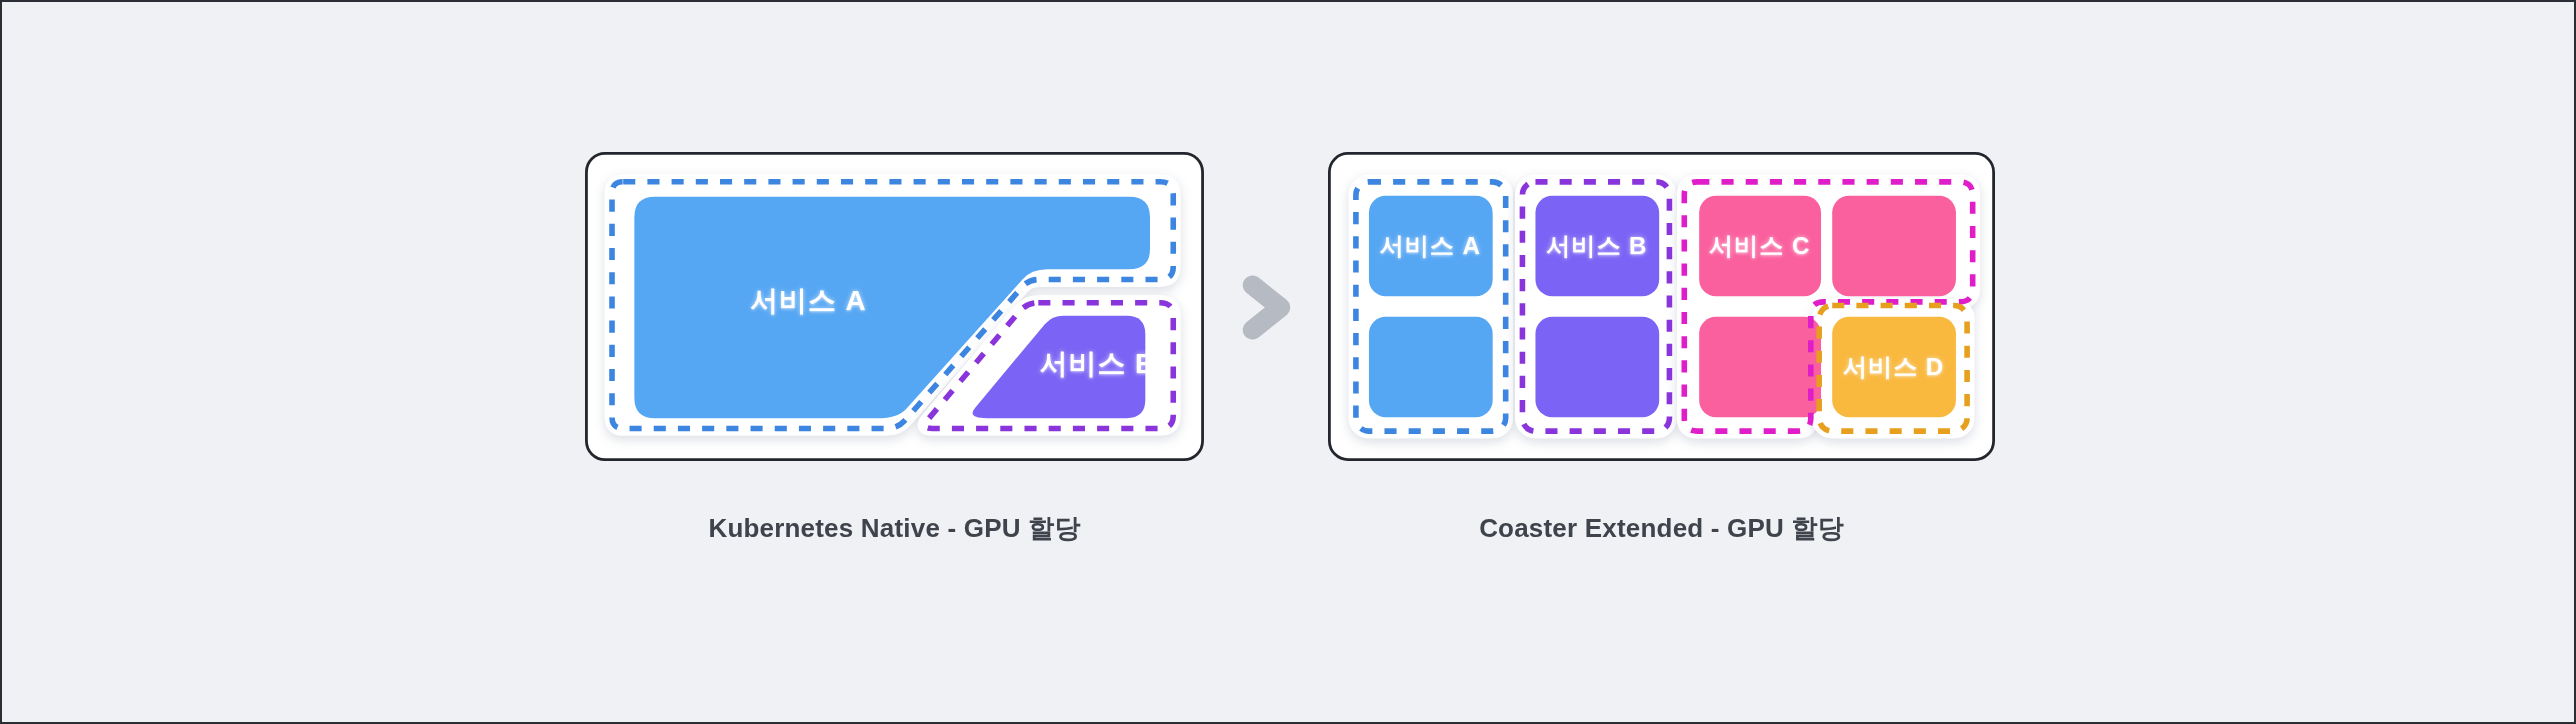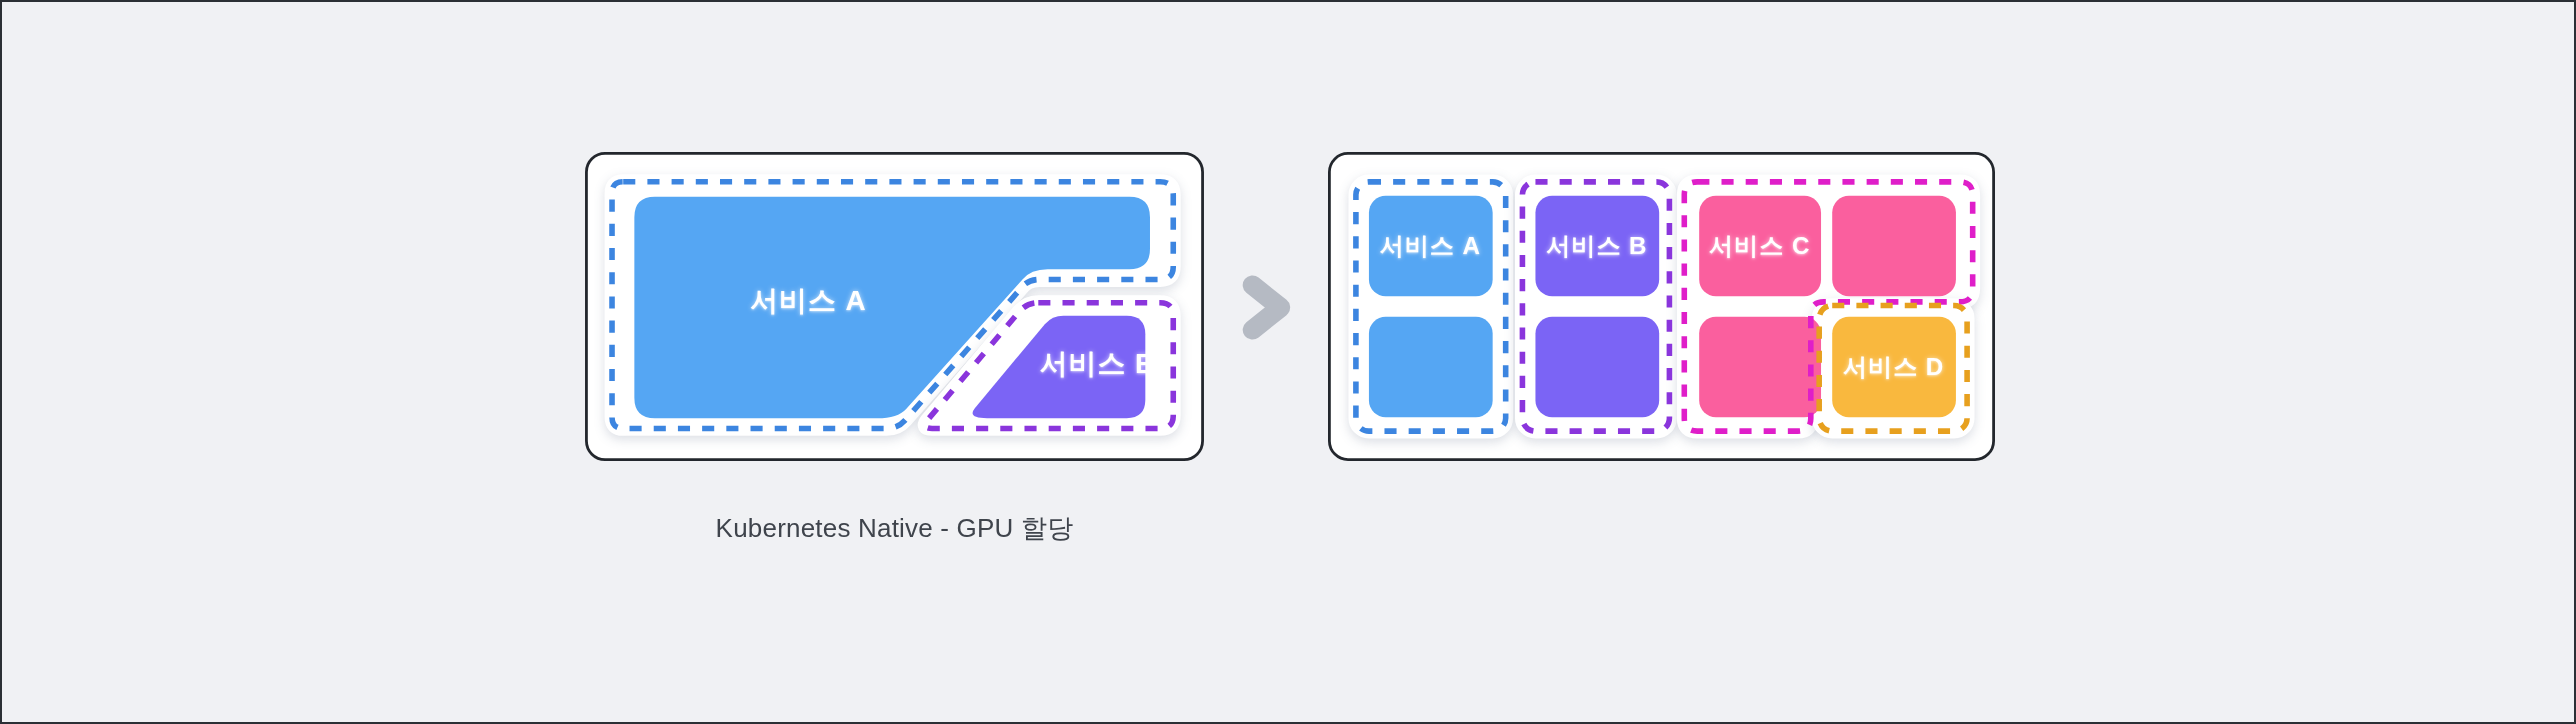--- a/index.html
+++ b/index.html
@@ -21,21 +21,21 @@
     font-family:"Liberation Sans","DejaVu Sans",sans-serif;
     font-weight:bold;fill:#ffffff;text-anchor:middle;
     text-shadow:0 0 5px rgba(255,255,255,0.65), 0 1px 2px rgba(255,255,255,0.4);
     letter-spacing:1px;
   }
   .label-lg{font-size:30px;}
   .label-md{font-size:26px;}
   .caption{
     position:absolute;top:508px;height:37px;
     display:flex;align-items:center;justify-content:center;
-    font-size:26px;font-weight:400;color:#3f444c;letter-spacing:0.2px;
+    font-size:26px;font-weight:700;color:#3f444c;letter-spacing:0.2px;
   }
   .caption-left{left:583px;width:619px;}
   .caption-right{left:1326px;width:667px;}
 </style>
 </head>
 <body>
 
 <div class="screen">
 
   <svg class="panel-svg" style="left:583px;top:150px;" width="619" height="309" viewBox="0 0 665 332">
@@ -80,15 +80,16 @@
     <path class="dash" d="M 397 32 L 679 32 Q 693 32 693 46 L 693 147 Q 693 161 679 161 L 533 161 Q 519 161 519 175 L 519 286 Q 519 300 505 300 L 397 300 Q 383 300 383 286 L 383 46 Q 383 32 397 32 Z" stroke="#df1ec9"></path>
     <rect class="dash" x="528" y="165" width="159" height="135" rx="14" stroke="#e7a01e"></rect>
 
     <text class="svc-label label-md" x="110" y="110">서비스 A</text>
     <text class="svc-label label-md" x="289" y="110">서비스 B</text>
     <text class="svc-label label-md" x="464" y="110">서비스 C</text>
     <text class="svc-label label-md" x="608" y="240">서비스 D</text>
   </svg>
 
   <div class="caption caption-left">Kubernetes Native - GPU 할당</div>
+  <div class="caption caption-right">Coaster Extended - GPU 할당</div>
 
 </div>
 
 
 </body></html>

